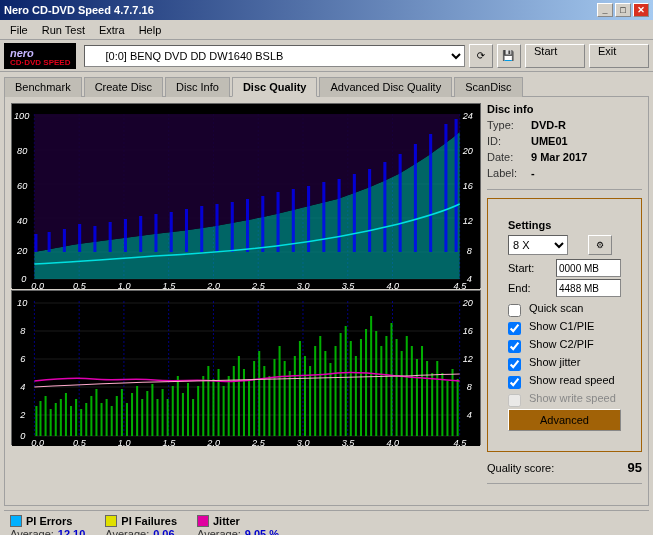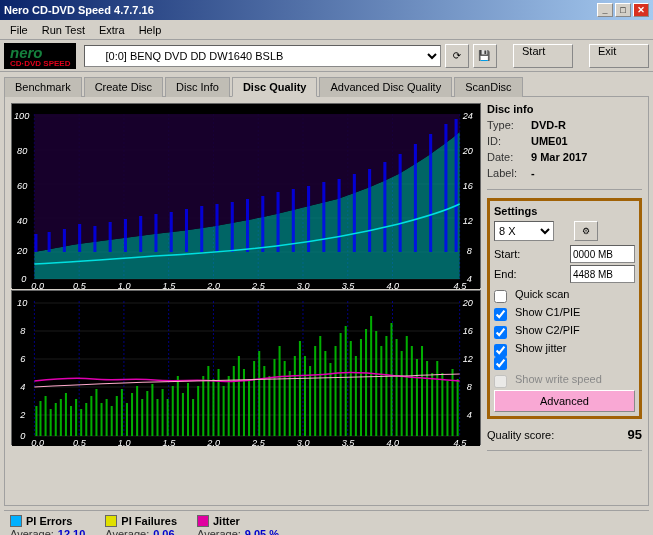--- a/index.html
+++ b/index.html
@@ -95,21 +95,20 @@
     .toolbar-btn-large {
       height: 24px;
       min-width: 60px;
       background: #d4d0c8;
       border: 1px solid #888;
       border-top-color: #fff;
       border-left-color: #fff;
       cursor: pointer;
       font-size: 11px;
       padding: 0 8px;
-      margin-left: 12px;
     }
     
     
     .tabs {
       background: #d4d0c8;
       display: flex;
       padding: 4px 4px 0;
       gap: 2px;
     }
     .tab {
@@ -179,22 +178,22 @@
     .info-row {
       display: flex;
       gap: 4px;
       font-size: 11px;
       line-height: 16px;
     }
     .info-label { color: #333; min-width: 40px; }
     .info-value { font-weight: bold; }
     
     .settings-box {
-      border: 3px solid #a16207;
-      padding: 4px;
+      border: 1px solid #a16207;
+      padding: 20px;
       background: #d4d0c8;
     }
     .settings-title { font-weight: bold; margin-bottom: 4px; }
     
     .speed-select {
       width: 60px;
       height: 20px;
       border: 1px solid #888;
       border-top-color: #606060;
       border-left-color: #606060;
@@ -217,21 +216,21 @@
       display: flex;
       align-items: flex-end;
       gap: 8px;
       line-height: 18px;
     }
     .checkbox-row input { margin: 0; }
     
     .advanced-btn {
       width: 100%;
       height: 22px;
-      background: #f9a8d4;
+      background: #a16207;
       border: 1px solid #888;
       border-top-color: #fff;
       border-left-color: #fff;
       cursor: pointer;
       font-size: 11px;
       margin-top: 2px;
     }
     
     .quality-score-row {
       display: flex;
@@ -305,21 +304,21 @@
 <div class="menu-bar">
   <div class="menu-item">File</div>
   <div class="menu-item">Run Test</div>
   <div class="menu-item">Extra</div>
   <div class="menu-item">Help</div>
 </div>
 
 <div class="toolbar">
   <div class="nero-logo">
     <div>
-      <span style="color:#15803d; font-size:15px;">nero</span>
+      <span style="color:#c4b5fd; font-size:11px;">nero</span>
       <span class="nero-sub">CD·DVD SPEED</span>
     </div>
   </div>
   <select class="drive-select">
     <option>[0:0]  BENQ DVD DD DW1640 BSLB</option>
   </select>
   <div class="toolbar-btn" title="Refresh">⟳</div>
   <div class="toolbar-btn" title="Save">💾</div>
   <div class="toolbar-btn-large">Start</div>
   <div class="toolbar-btn-large">Exit</div>
@@ -622,20 +621,21 @@
       <div class="checkbox-row">
         <input type="checkbox" checked="" style="">
         <span>Show C2/PIF</span>
       </div>
       <div class="checkbox-row">
         <input type="checkbox" checked="" style="">
         <span>Show jitter</span>
       </div>
       <div class="checkbox-row">
         <input type="checkbox" checked="" style="">
+        <span>Show read speed</span>
       </div>
       <div class="checkbox-row">
         <input type="checkbox" disabled="" style="">
         <span style="color:#888;">Show write speed</span>
       </div>
       
       <button class="advanced-btn">Advanced</button>
     </div>
 
     <div class="quality-score-row">

